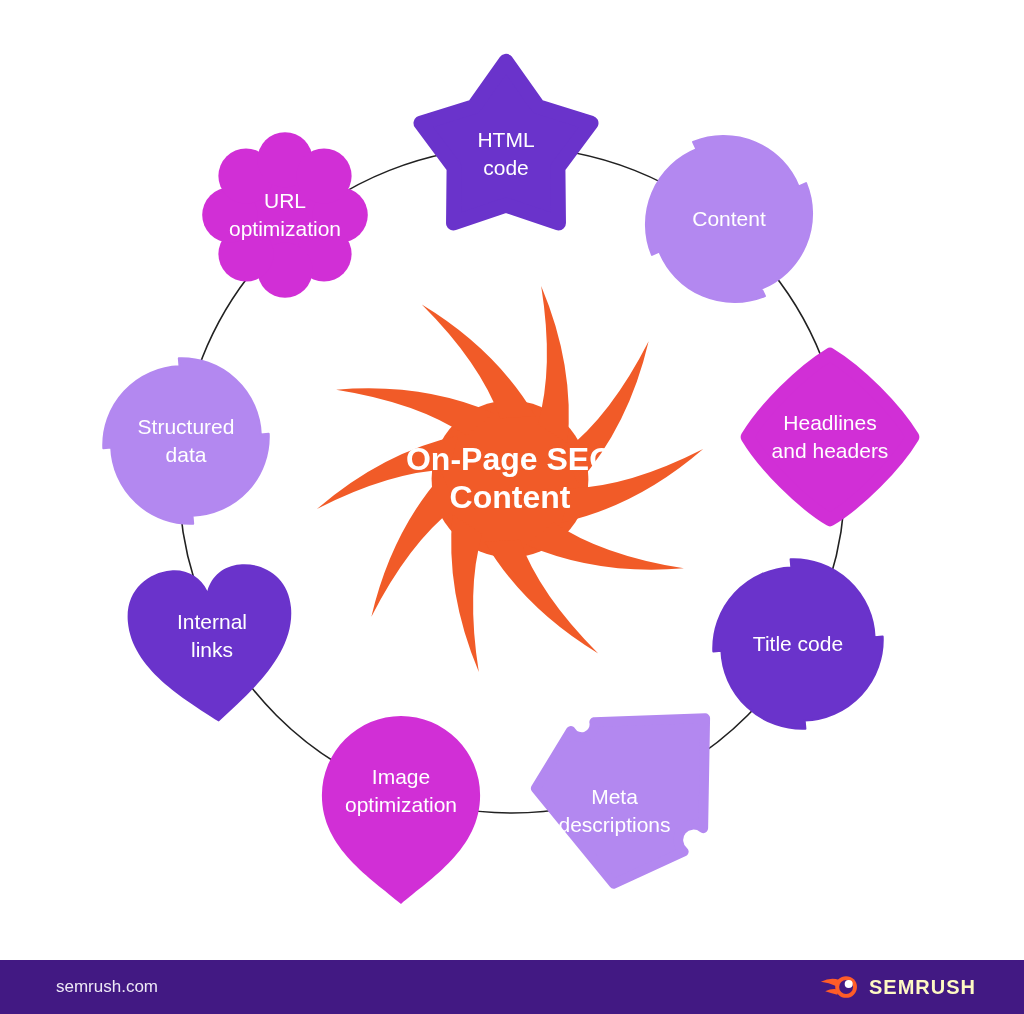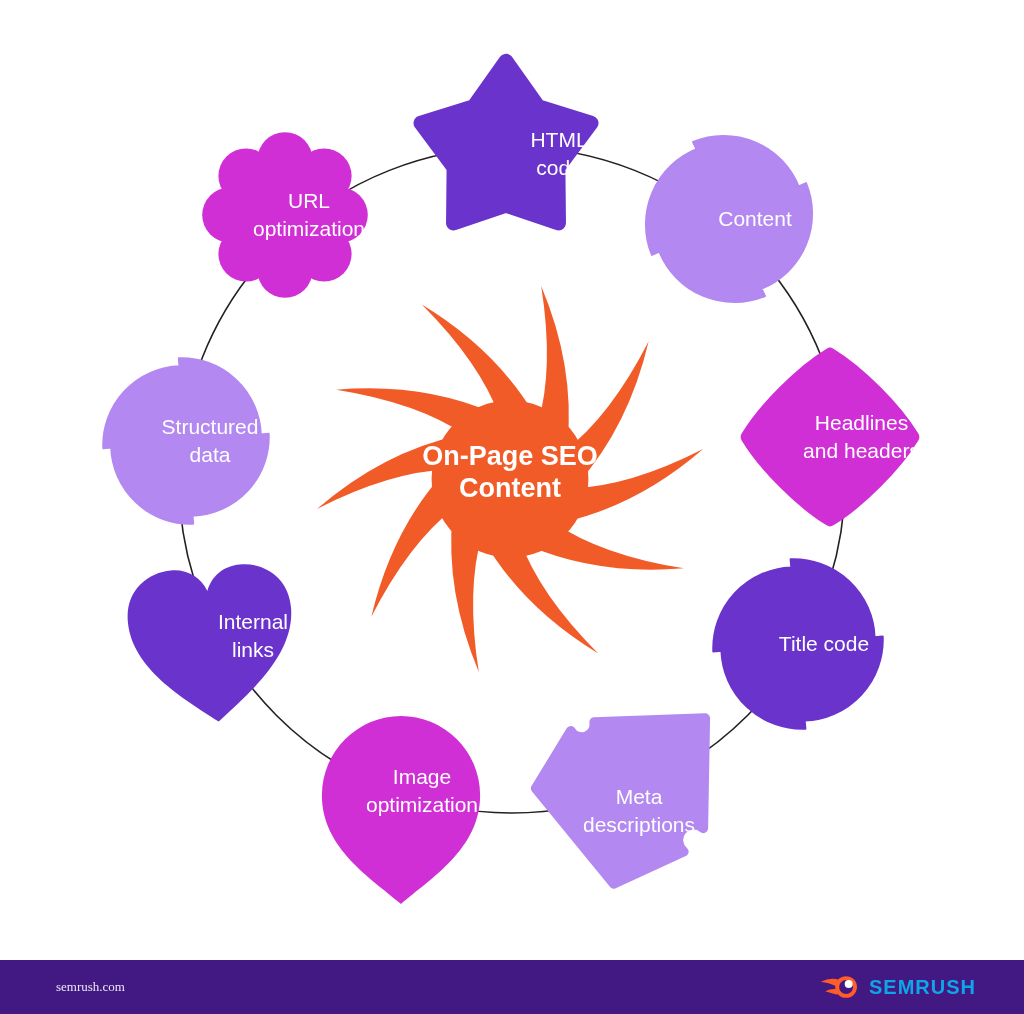--- a/index.html
+++ b/index.html
@@ -11,44 +11,44 @@
   }
   
   #ring-svg { position:absolute; left:0; top:0; z-index:1; }
   #ring-svg circle { fill:none; stroke:var(--ring_line,#212121); stroke-width:1.6; }
 
   
   .swirl-wrap { position:absolute; left:314px; top:283px; width:392px; height:392px; z-index:2; }
   .swirl-wrap svg .swirl-fill { fill:var(--swirl_orange,#F15B28); }
   .center-title {
     position:absolute; left:314px; top:441px; width:392px; z-index:3;
-    text-align:center; color:#ffffff; font-weight:bold; font-size:27px; line-height:1.18;
+    text-align:center; color:#ffffff; font-weight:bold; font-size:32px; line-height:1.18;
   }
 
   
-  .node { position:absolute; z-index:4; display:flex; align-items:center; justify-content:flex-end; }
+  .node { position:absolute; z-index:4; display:flex; align-items:center; justify-content:center; }
   .node svg { position:absolute; inset:0; width:100%; height:100%; overflow:visible; }
   .shape-fill { fill:var(--c); }
   .shape-stroke { fill:var(--c); stroke:var(--c); stroke-linejoin:round; }
   .node-label {
     position:relative; z-index:2; text-align:center; color:#ffffff;
     font-size:21px; font-weight:500; line-height:1.33;
   }
 
   
   .footer {
     position:absolute; left:0; top:960px; width:1024px; height:54px; z-index:5;
     background:var(--footer_bg,#421983);
     display:flex; align-items:center; justify-content:space-between;
     padding:0 48px 0 56px;
   }
-  .footer-site { color:var(--footer_text,#EDE8F6); font-size:13px;font-family:Liberation Serif, serif; }
+  .footer-site { color:var(--footer_text,#EDE8F6); font-size:17px; }
   .footer-logo { display:flex; align-items:center; gap:9px; }
   .footer-logo svg { display:block; }
-  .brand-word { color:#0ea5e9; font-size:20px; font-weight:bold; letter-spacing:1px; }
+  .brand-word { color:#fef9c3; font-size:20px; font-weight:bold; letter-spacing:1px; }
 </style>
 </head>
 <body>
 
 <div id="canvas">
 
   <svg id="ring-svg" width="1024" height="1014">
     <circle cx="512" cy="480" r="333"></circle>
   </svg>
 

